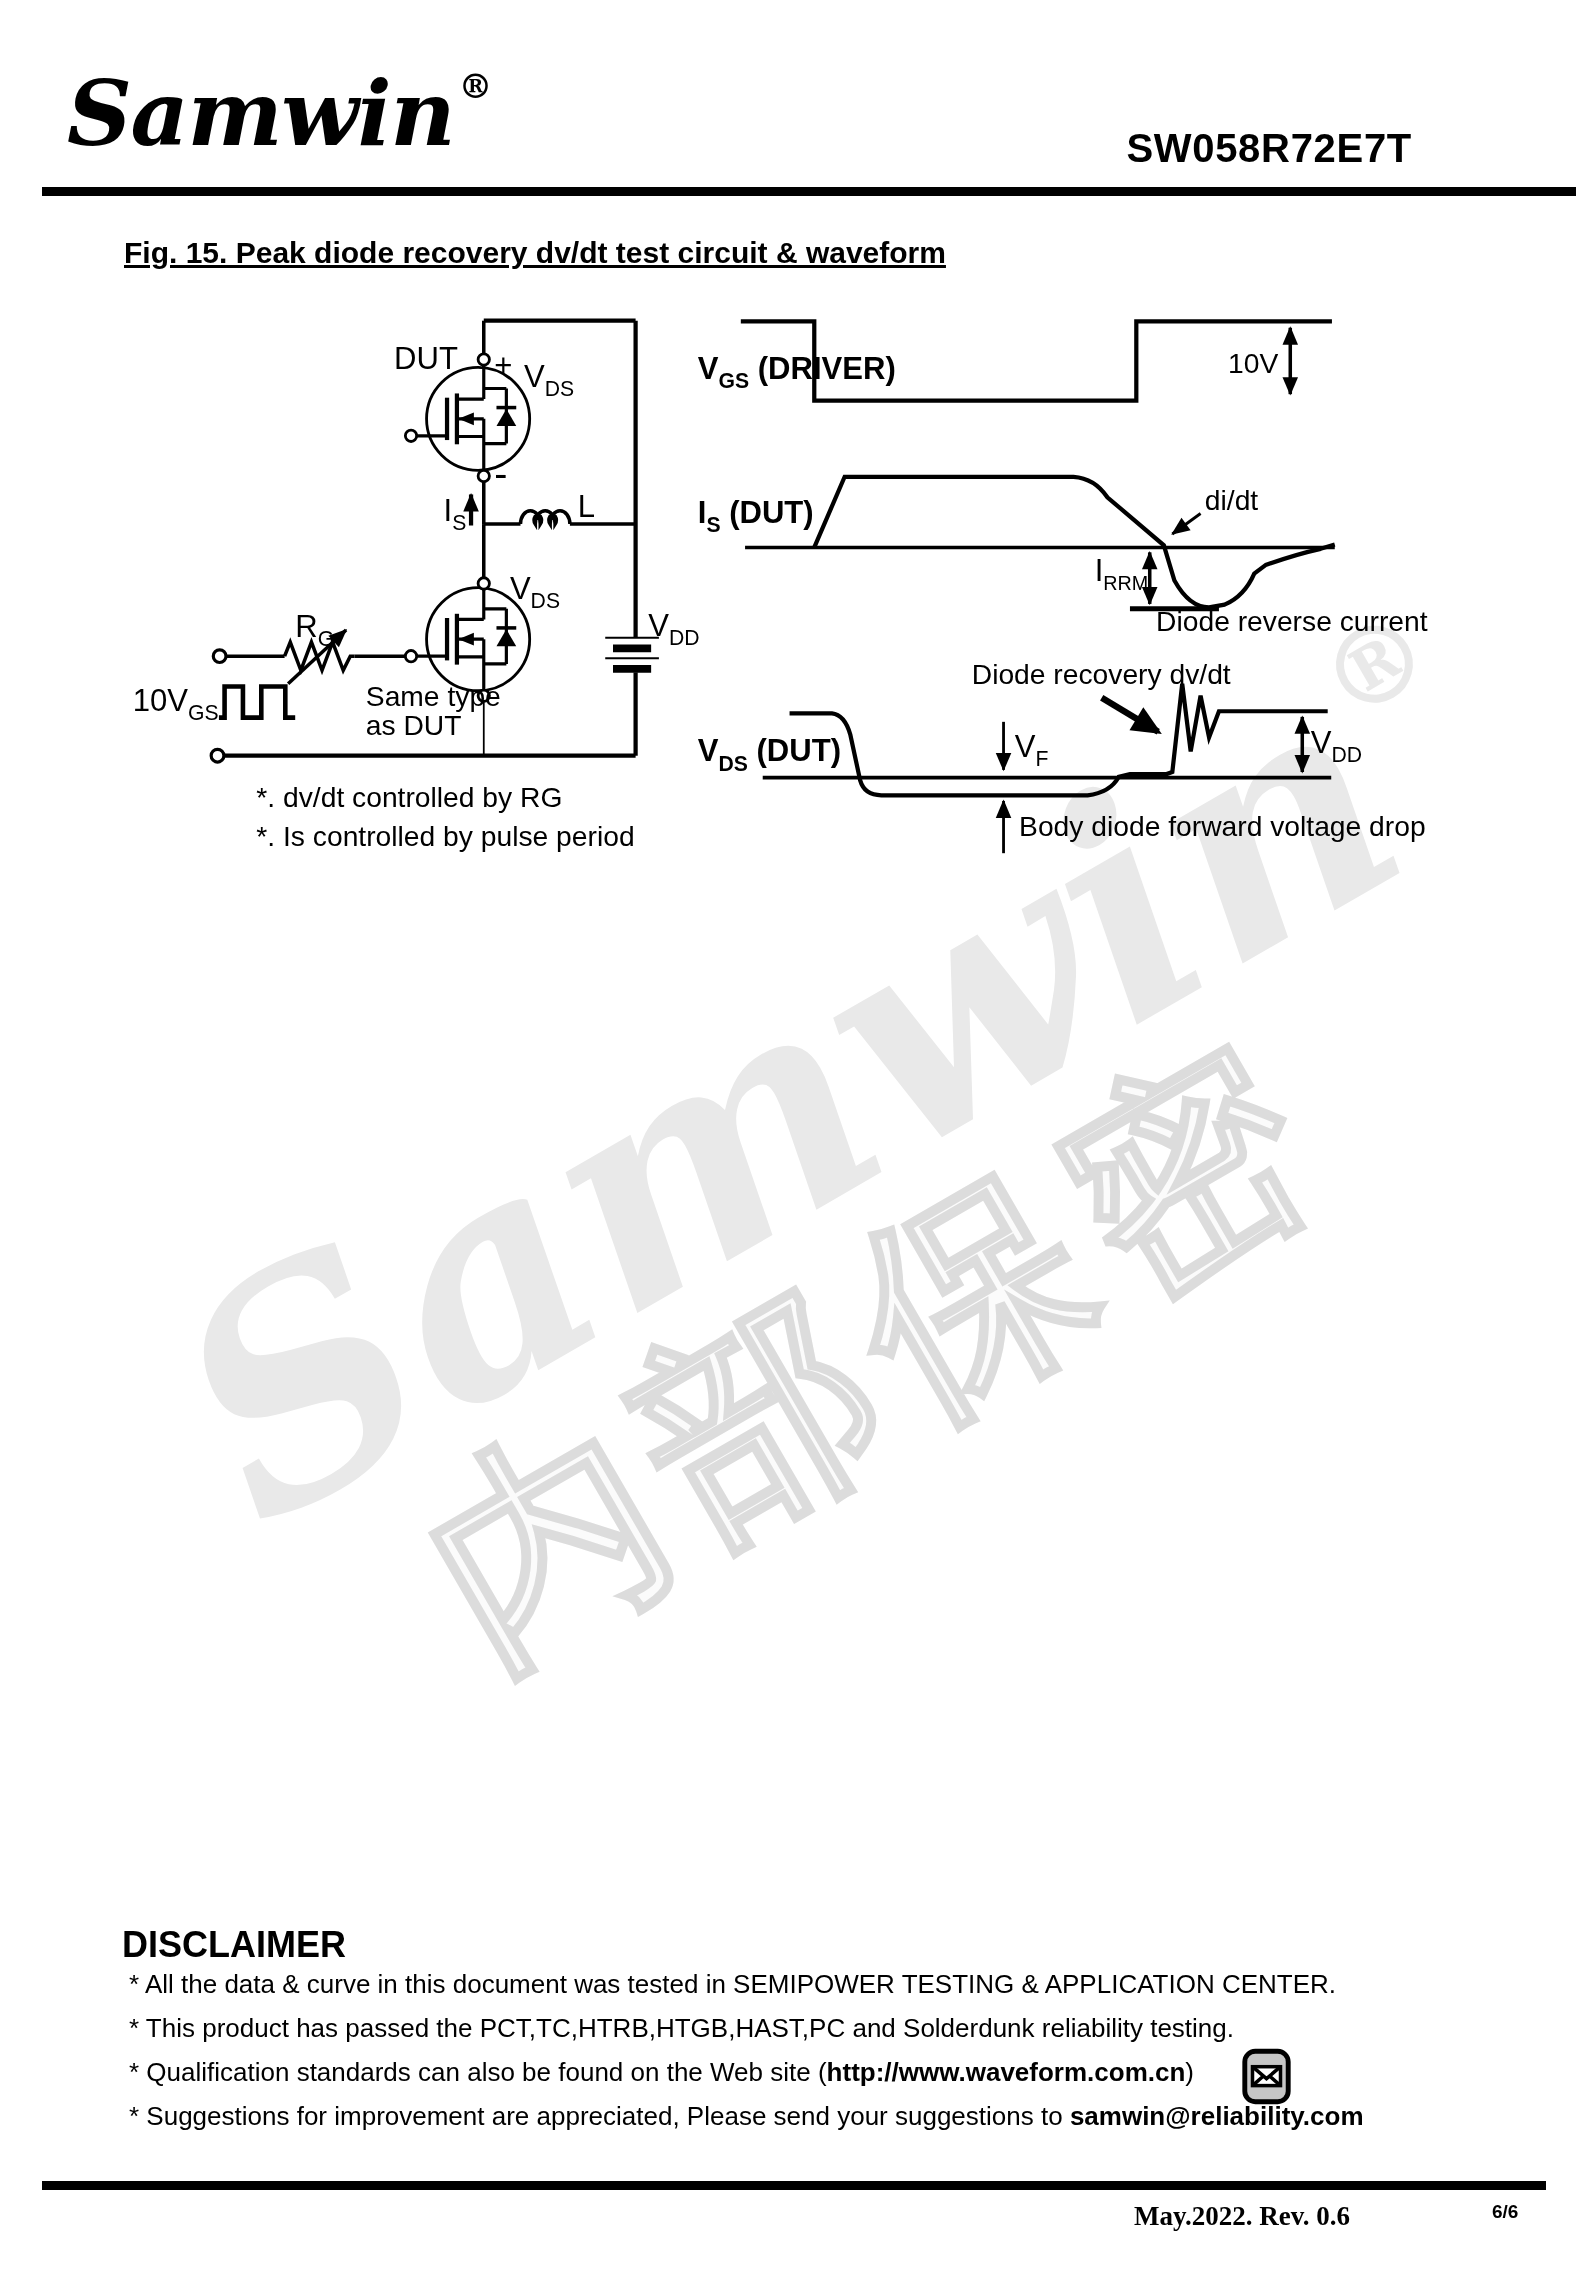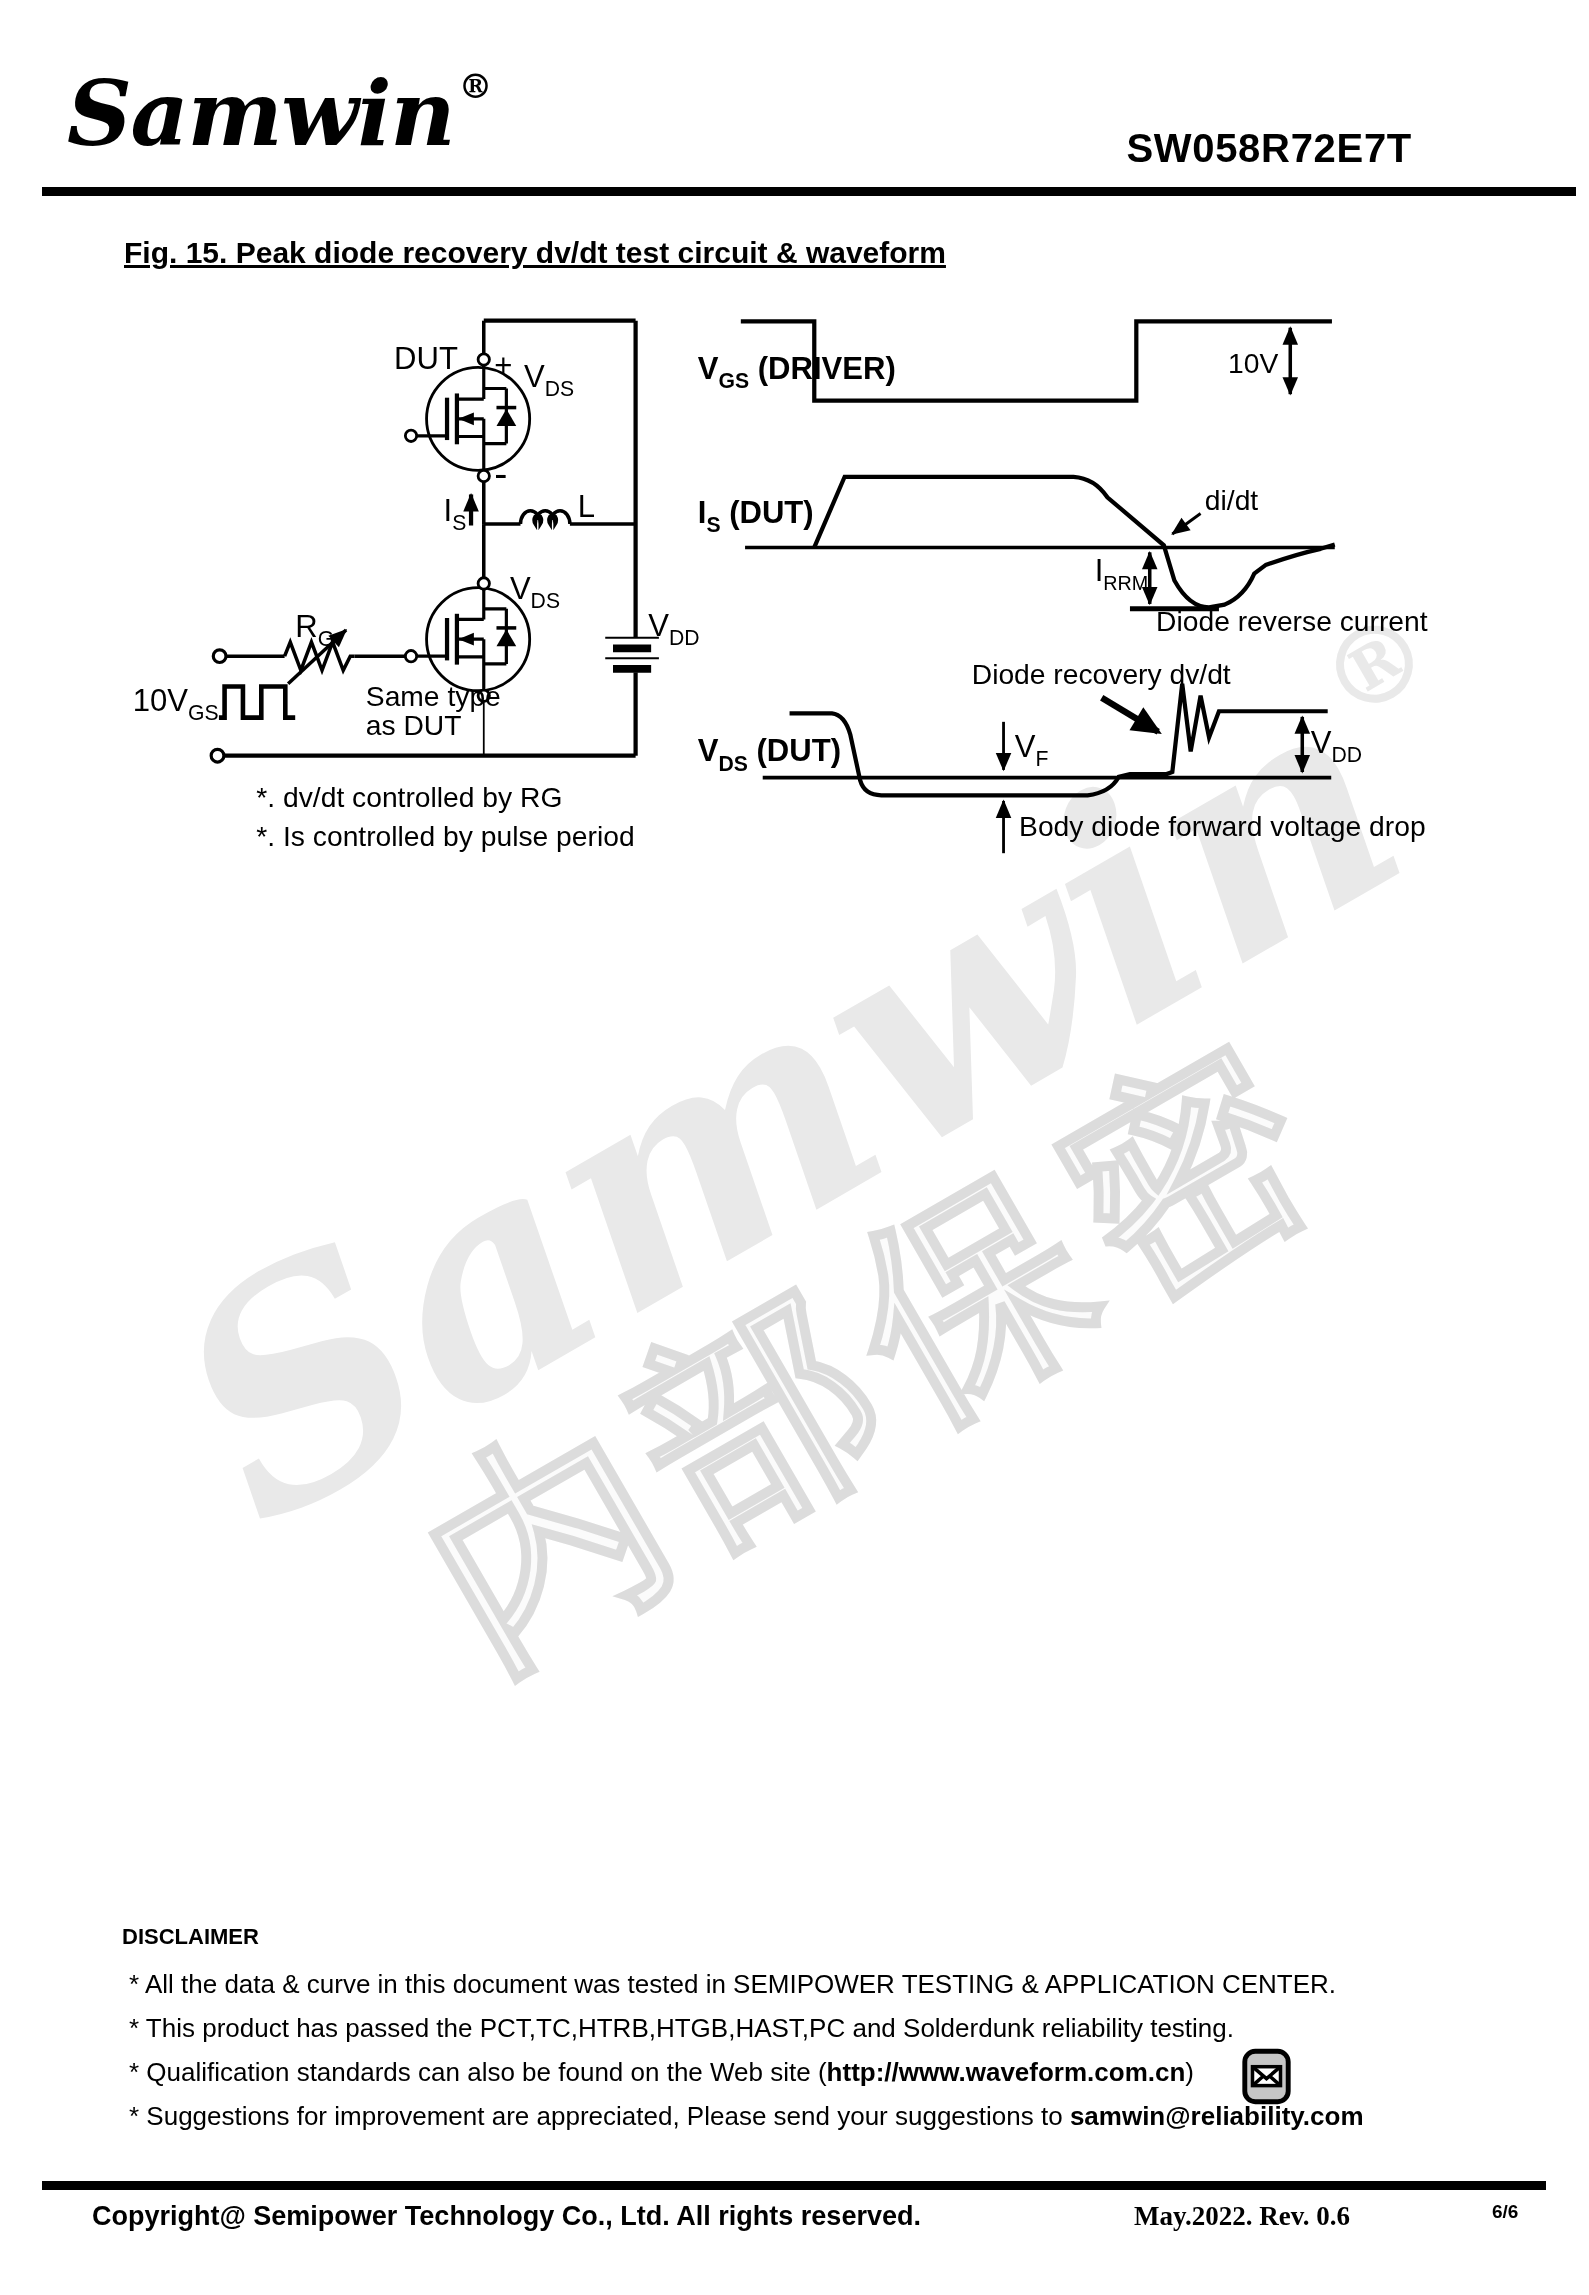--- a/index.html
+++ b/index.html
@@ -38,21 +38,21 @@
   
   .diagram { position:absolute; left:0; top:0; z-index:1; }
   .diagram text { fill:#000; stroke:none; font-family:"Liberation Sans", sans-serif; }
   .lbl-b { font-weight:bold; font-size:44px; }
   .sub-b { font-weight:bold; font-size:30px; }
   .lbl   { font-size:44px; }
   .sub   { font-size:30px; }
   .ann   { font-size:40px; }
   .sub-a { font-size:28px; }
   
-  .disc-heading { position:absolute; left:122px; top:1924px; font-size:22px; font-weight:bold; z-index:2;text-align:right; }
+  .disc-heading { position:absolute; left:122px; top:1924px; font-size:36px; font-weight:bold; z-index:2;text-align:right; }
   .disc-item { position:absolute; left:129px; font-size:26px; z-index:2; white-space:nowrap; }
   .disc-item b { font-weight:bold; }
   .mail-icon { position:absolute; left:1242px; top:2048px; width:49px; height:57px; z-index:3; }
   
   .footer-rule { position:absolute; left:42px; top:2181px; width:1504px; height:9.2px; background:#000; z-index:2; }
   .footer-copyright { position:absolute; left:92px;  top:2201px; font-size:27px; font-weight:bold; z-index:2; }
   .footer-revision  { position:absolute; left:1134px; top:2201px; font-size:27px; font-weight:bold; z-index:2;font-family:Liberation Serif, serif; }
   .footer-page      { position:absolute; left:1492px; top:2201px; font-size:19px; font-weight:bold; z-index:2; }
 </style>
 </head>
@@ -187,18 +187,17 @@
 
   <span class="mail-icon">
     <svg width="49" height="57" viewBox="0 0 70 80">
       <rect x="4" y="4" width="62" height="72" rx="15" fill="#c6c6c6" stroke="#000" stroke-width="7"></rect>
       <rect x="15" y="26" width="40" height="27" fill="#fff" stroke="#000" stroke-width="5"></rect>
       <path d="M15,26 L35,43 L55,26 M15,53 L31,39 M55,53 L39,39" stroke="#000" stroke-width="5" fill="none"></path>
     </svg>
   </span>
 
   <div class="footer-rule"></div>
-  <div class="footer-copyright">Copyright@ Semipower Technology Co., Ltd. All rights reserved.</div>
   <div class="footer-revision">May.2022. Rev. 0.6</div>
   <div class="footer-page">6/6</div>
 
 </div>
 
 
 </body></html>

